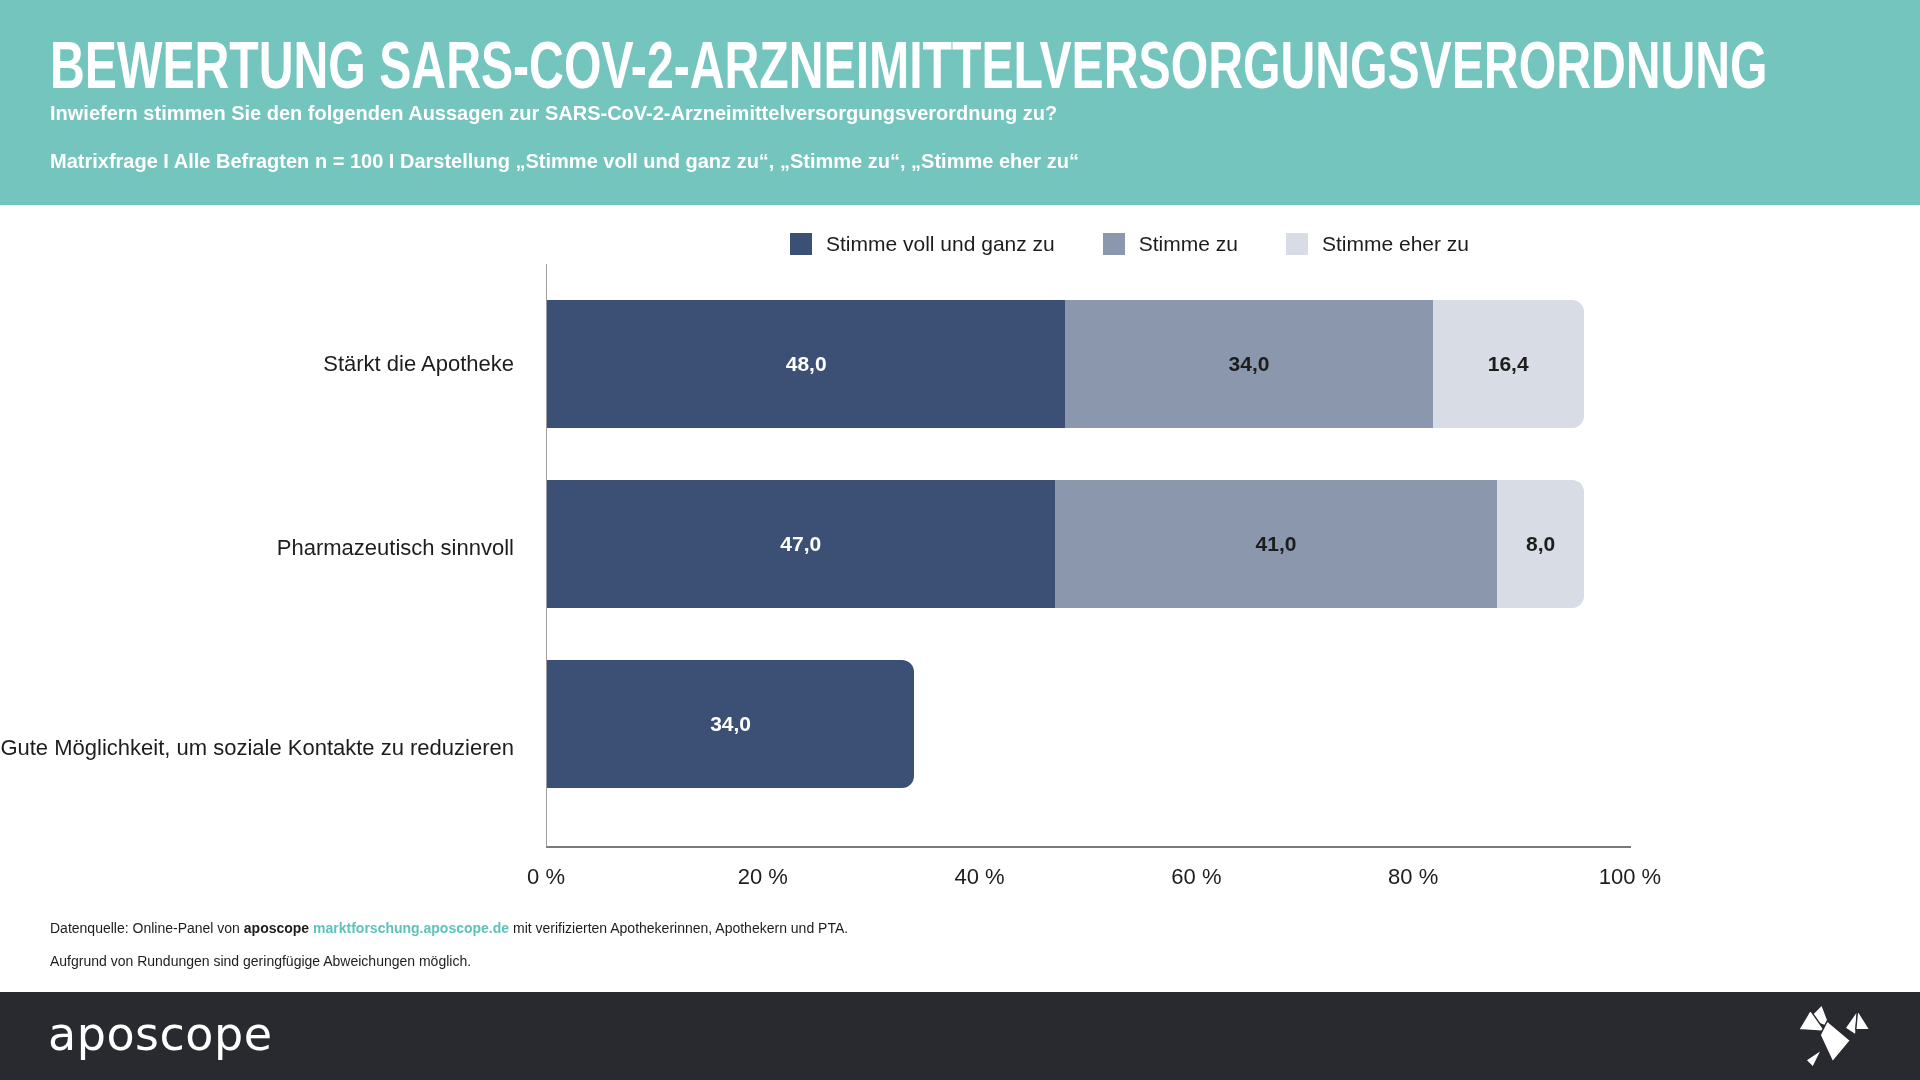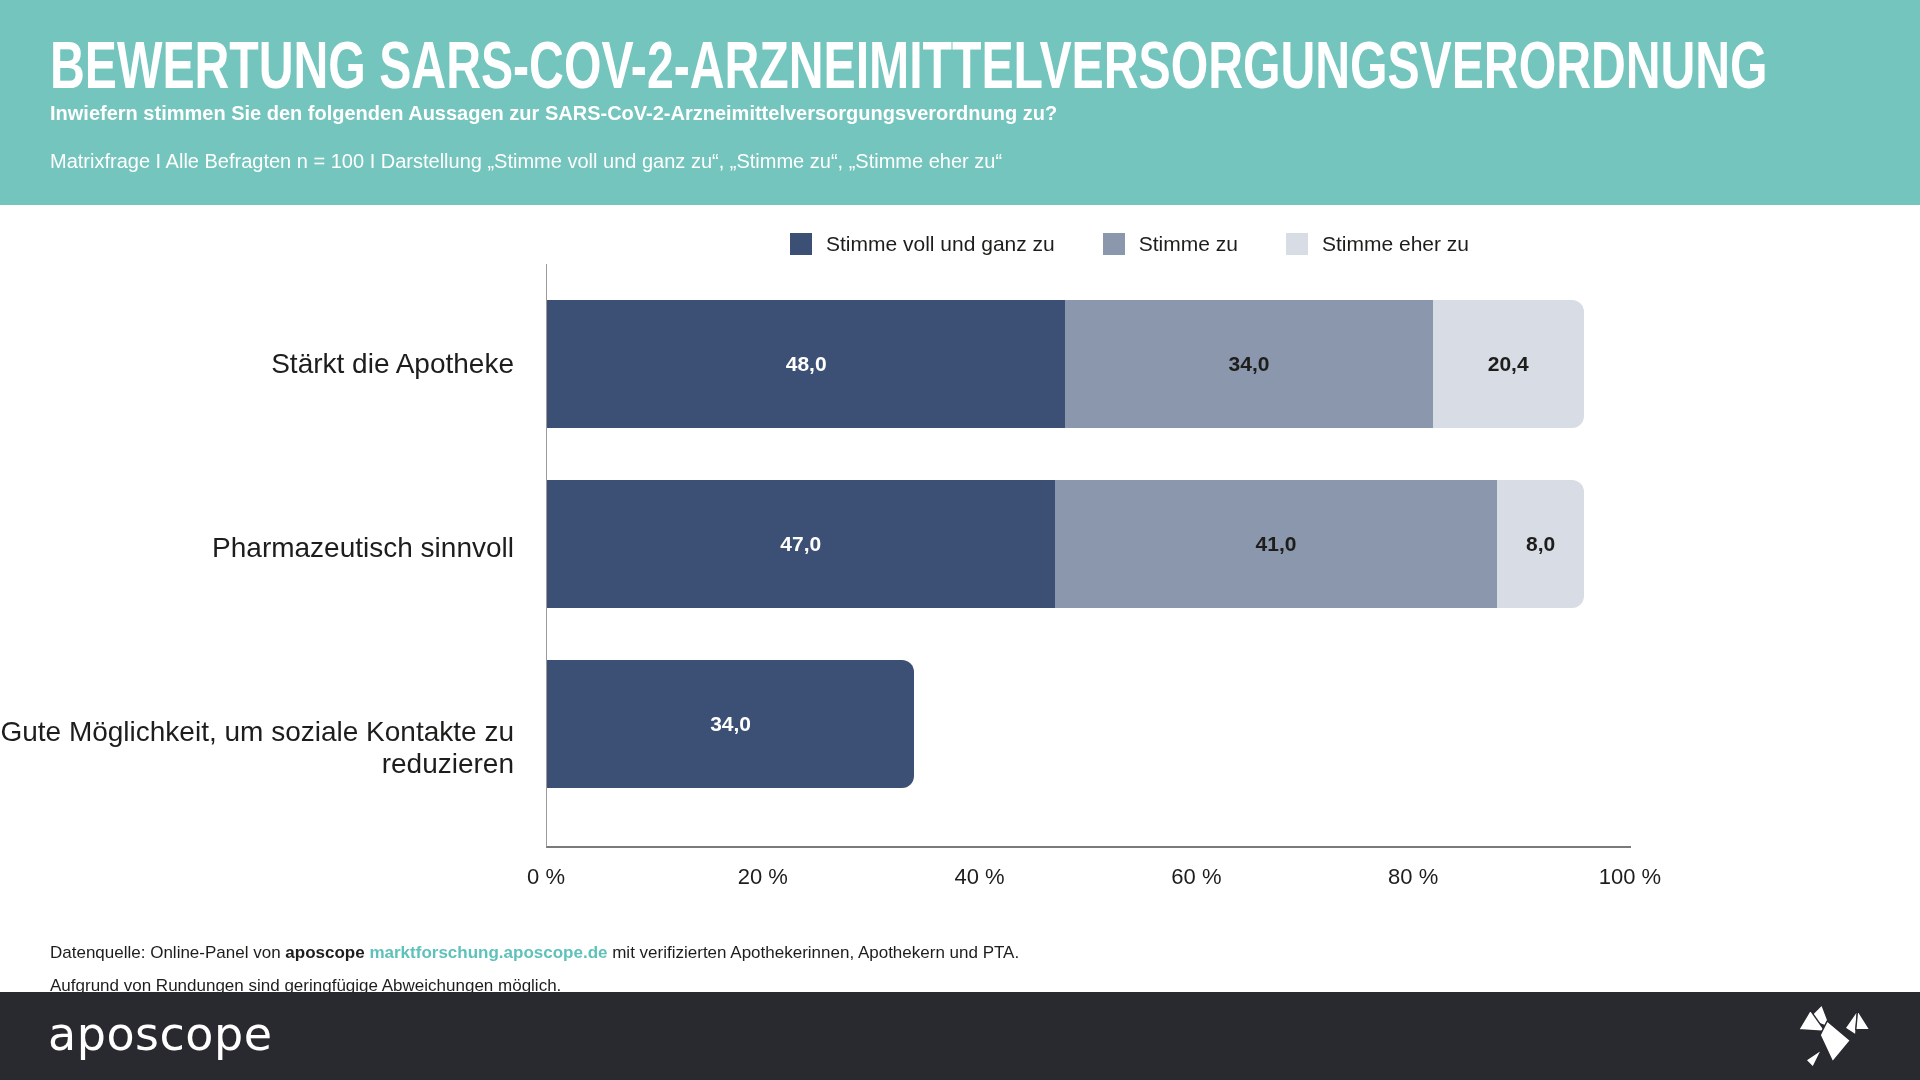--- a/index.html
+++ b/index.html
@@ -8,21 +8,21 @@
     font-family:"Liberation Sans",sans-serif;background:#ffffff;
   }
   
   .header{position:absolute;left:0;top:0;width:1920px;height:205px;background:#74c5bd;}
   .title{
     position:absolute;left:50px;top:32px;margin:0;color:#ffffff;
     font-size:66px;font-weight:800;line-height:1;white-space:nowrap;
     transform:scaleX(0.73);transform-origin:0 0;letter-spacing:0;
   }
   .subtitle{position:absolute;left:50px;top:102px;margin:0;color:#ffffff;font-size:20px;font-weight:600;}
-  .meta{position:absolute;left:50px;top:150px;margin:0;color:#ffffff;font-size:20px;font-weight:400;}
+  .meta{position:absolute;left:50px;top:150px;margin:0;color:#ffffff;font-size:20px;font-weight:700;}
   
   .legend{position:absolute;left:790px;top:232px;display:flex;gap:48px;align-items:flex-start;}
   .legend-item{display:flex;align-items:center;gap:14px;}
   .legend-swatch{width:22px;height:22px;flex:0 0 22px;}
   .legend-label{font-size:21px;color:#1d1d1b;white-space:nowrap;}
   
   .plot{
     position:absolute;left:546px;top:264px;width:1084px;height:582px;
     border-left:1px solid #9b9b9b;border-bottom:2px solid #7a7a7a;box-sizing:content-box;
   }
@@ -30,29 +30,29 @@
   .bar-row{width:1080px;height:116px;display:flex;}
   .seg{
     height:128px;display:flex;align-items:center;justify-content:center;
     font-size:21px;font-weight:600;white-space:nowrap;
   }
   .seg:last-child{border-radius:0 12px 12px 0;}
   .row-labels{position:absolute;left:0;top:264px;width:514px;height:582px;}
   .cat-label{
     position:absolute;right:0;width:514px;height:128px;
     display:flex;align-items:center;justify-content:flex-end;
-    font-size:28px;color:#1d1d1b;text-align:right;
+    font-size:22px;color:#1d1d1b;text-align:right;
   }
   .x-axis{position:absolute;left:546px;top:864px;width:1084px;height:32px;}
   .x-tick{
     position:absolute;top:0;transform:translateX(-50%);
     font-size:22px;color:#1d1d1b;white-space:nowrap;
   }
   
-  .source{position:absolute;left:50px;top:936px;font-size:17px;line-height:33px;color:#1d1d1b;}
+  .source{position:absolute;left:50px;top:912px;font-size:14px;line-height:33px;color:#1d1d1b;}
   .source .brand{font-weight:700;}
   .source .link{font-weight:700;color:#5fc2ba;text-decoration:none;}
   
   .bottombar{position:absolute;left:0;top:992px;width:1920px;height:88px;background:#292a2f;}
   .logo{
     position:absolute;left:48px;top:50%;transform:translateY(-54%);
     color:#ffffff;font-family:"DejaVu Sans",sans-serif;font-size:46px;font-weight:500;letter-spacing:0.5px;
   }
   .bird{position:absolute;right:48px;top:50%;transform:translateY(-50%);}
 </style>
@@ -86,21 +86,21 @@
       <div class="cat-label" style="top: 36px;">Stärkt die Apotheke</div>
       <div class="cat-label" style="top: 220px;">Pharmazeutisch sinnvoll</div>
       <div class="cat-label" style="top: 420px; padding-left: 48px;">Gute Möglichkeit, um soziale Kontakte zu reduzieren</div>
     </div>
 
   <div class="plot">
     <div class="bars" id="bars">
         <div class="bar-row">
           <div class="seg" style="width: 48%; background: rgb(60, 80, 118); color: rgb(255, 255, 255);">48,0</div>
           <div class="seg" style="width: 34%; background: rgb(139, 151, 172); color: rgb(29, 29, 27);">34,0</div>
-          <div class="seg" style="width: 14%; background: rgb(216, 220, 229); color: rgb(29, 29, 27);">20,4</div>
+          <div class="seg" style="width: 14%; background: rgb(216, 220, 229); color: rgb(29, 29, 27);">16,4</div>
         </div>
         <div class="bar-row">
           <div class="seg" style="width: 47%; background: rgb(60, 80, 118); color: rgb(255, 255, 255);">47,0</div>
           <div class="seg" style="width: 41%; background: rgb(139, 151, 172); color: rgb(29, 29, 27);">41,0</div>
           <div class="seg" style="width: 8%; background: rgb(216, 220, 229); color: rgb(29, 29, 27);">8,0</div>
         </div>
         <div class="bar-row">
           <div class="seg" style="width: 34%; background: rgb(60, 80, 118); color: rgb(255, 255, 255);">34,0</div>
         </div>
       </div>

